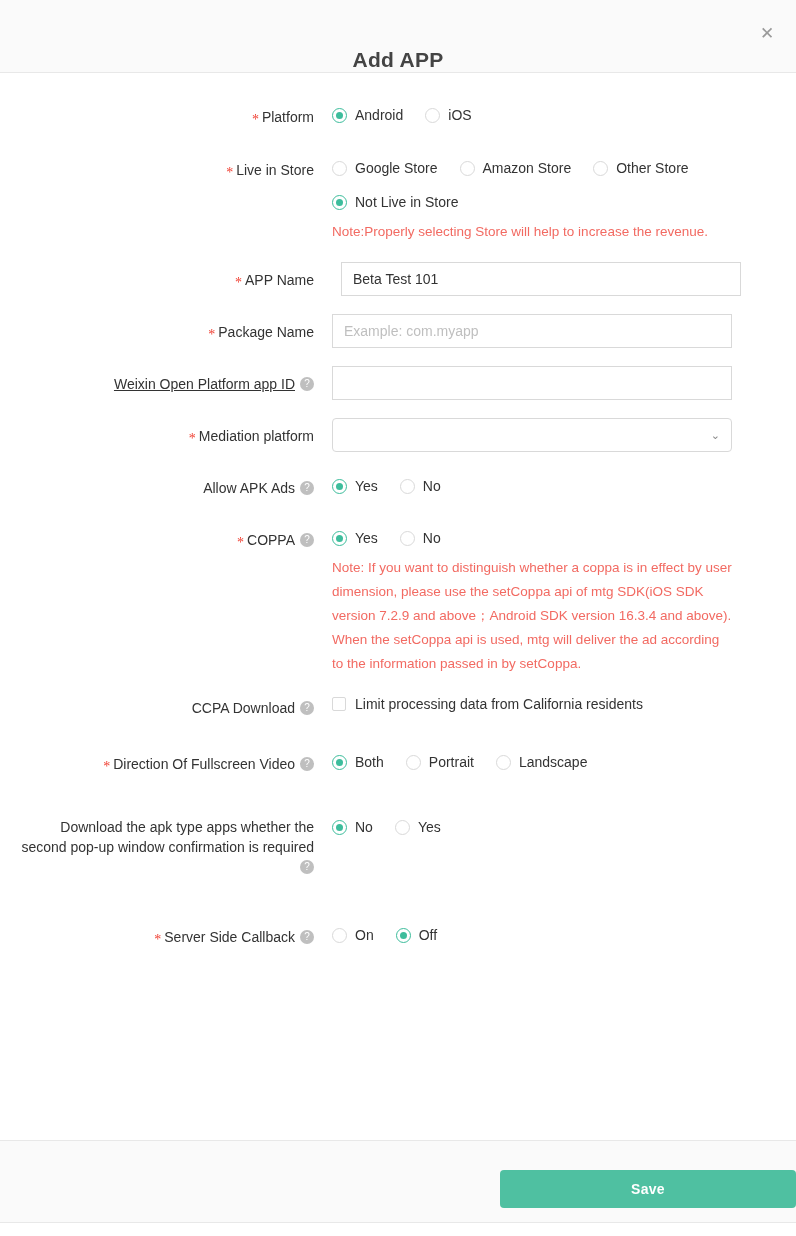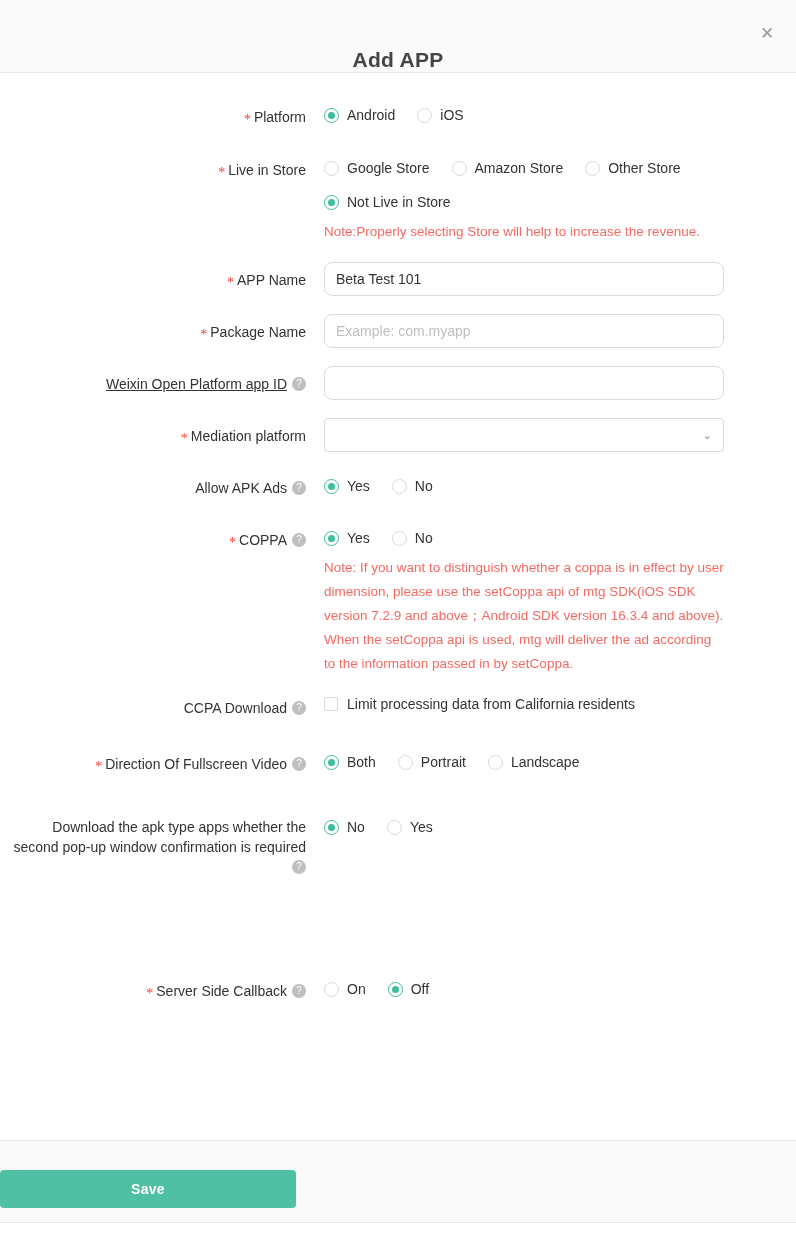--- a/index.html
+++ b/index.html
@@ -41,21 +41,21 @@
     width: 22px; height: 22px;
     display: flex; align-items: center; justify-content: center;
     color: #9a9a9a;
     font-size: 17px;
     cursor: pointer;
     line-height: 1;
   }
   
   .modal-body {
     flex: 1 1 auto;
-    padding: 26px 60px 20px 8px;
+    padding: 26px 60px 20px 16px;
     overflow: hidden;
     background: #fff;
   }
   .form-row {
     display: flex;
     align-items: flex-start;
     margin-bottom: 14px;
   }
   .form-label {
     width: 316px;
@@ -144,21 +144,21 @@
     border-radius: 2px;
     margin-right: 9px;
     flex: 0 0 14px;
     display: inline-block;
   }
   
   .text-input {
     width: 400px;
     height: 34px;
     border: 1px solid #d9d9d9;
-    border-radius: 8px;
+    border-radius: 0;
     padding: 0 11px;
     font-size: 14px;
     color: #333;
     font-family: "Liberation Sans", sans-serif;
     outline: none;
     background: #fff;
   }
   .text-input::placeholder { color: #bfbfbf; }
   .select-wrap {
     width: 400px;
@@ -192,21 +192,21 @@
   }
   .note-coppa { max-width: 400px; }
   
   .modal-footer {
     flex: 0 0 96px;
     height: 96px;
     background: #fafafa;
     border-top: 1px solid #e8e8e8;
     display: flex;
     align-items: center;
-    justify-content: flex-start;
+    justify-content: flex-end;
   }
   .save-btn {
     width: 296px;
     height: 38px;
     background: #4fc0a1;
     color: #fff;
     border: none;
     border-radius: 4px;
     font-size: 14px;
     font-weight: bold;
@@ -278,21 +278,21 @@
         <div class="radio-group" style="margin-top:14px;">
           <label class="radio-item checked">
             <span class="radio-dot"></span>
             <span>Not Live in Store</span>
           </label>
         </div>
         <div class="note">Note:Properly selecting Store will help to increase the revenue.</div>
       </div>
     </div>
 
-    <div class="form-row" style="margin-bottom:18px;">
+    <div class="form-row" style="margin-bottom:18px;gap:9px;">
       <div class="form-label">
         <span class="req">*</span><span>APP Name</span>
       </div>
       <div class="form-control" style="padding-top:0;">
         <input class="text-input" type="text" value="Beta Test 101" style="">
       </div>
     </div>
 
     <div class="form-row" style="margin-bottom:18px;">
       <div class="form-label">
@@ -388,21 +388,21 @@
             <span>Portrait</span>
           </label>
           <label class="radio-item">
             <span class="radio-dot"></span>
             <span>Landscape</span>
           </label>
         </div>
       </div>
     </div>
 
-    <div class="form-row" style="margin-bottom:96px;">
+    <div class="form-row" style="margin-bottom:42px;">
       <div class="form-label label-multiline" style="padding-top:30px;">
         <span>Download the apk type apps whether the second pop-up window confirmation is required</span><span class="help-icon">?</span>
       </div>
       <div class="form-control" style="padding-top:30px;">
         <div class="radio-group">
           <label class="radio-item checked">
             <span class="radio-dot"></span>
             <span>No</span>
           </label>
           <label class="radio-item">

